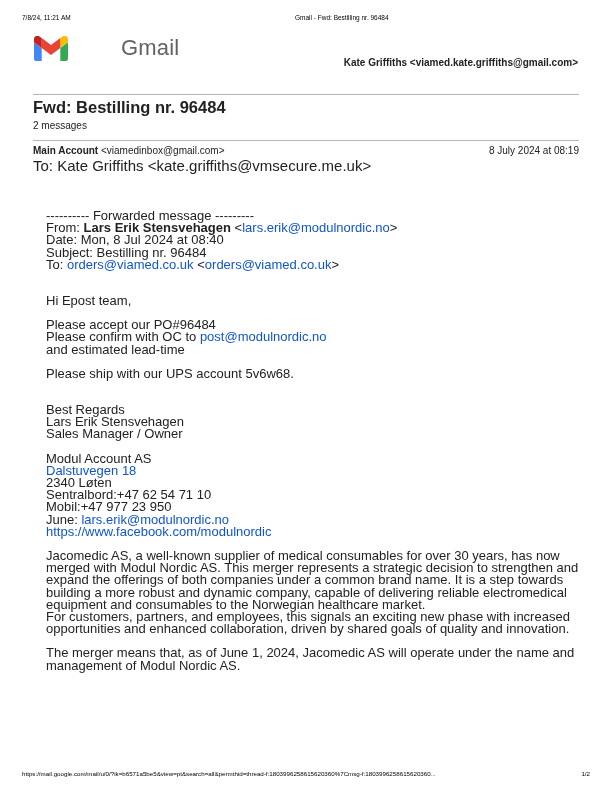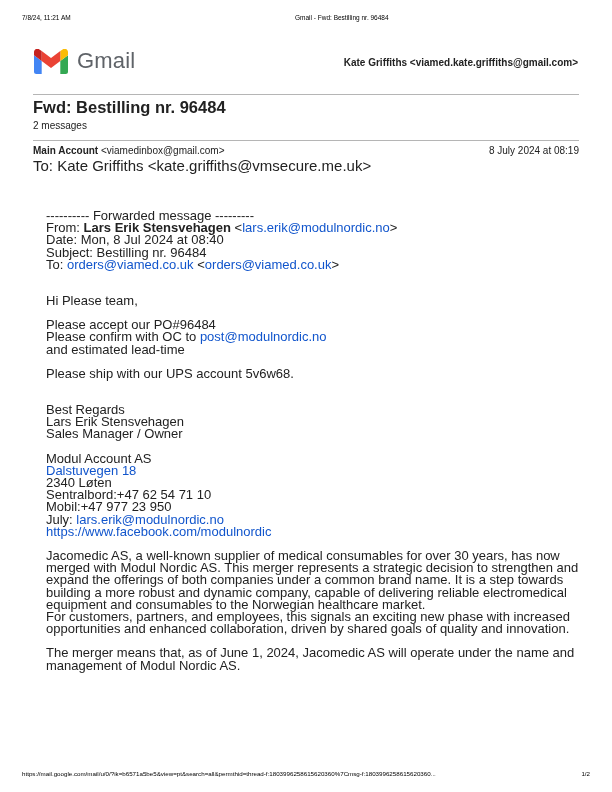--- a/index.html
+++ b/index.html
@@ -10,21 +10,21 @@
       color: #222222;
       font-size: 10px;
     }
     .print-header {
       position: absolute; top: 14px; left: 22px; right: 22px;
       font-size: 6.5px; color: #000;
     }
     .print-header .date { position: absolute; left: 0; top: 0; }
     .print-header .title { position: absolute; left: 273px; top: 0; }
 
-    .gmail-logo { position: absolute; left: 34px; top: 48px; display: flex; align-items: flex-end; }
+    .gmail-logo { position: absolute; left: 34px; top: 35px; display: flex; align-items: flex-end; gap: 44px; }
     .gmail-logo svg { width: 34px; height: 25px; }
     .gmail-logo .word { font-size: 22px; color: #5f6368; margin-left: 9px; letter-spacing: 0.2px; }
 
     .account-label {
       position: absolute; right: 34px; top: 57px;
       font-size: 10px; font-weight: bold; color: #222; padding-left: 28px;
     }
 
     .hr { position: absolute; left: 33px; right: 33px; height: 1px; background: #b5b5b5; }
     .hr.top { top: 94px; }
@@ -87,39 +87,39 @@
 <div class="msg-to">To: Kate Griffiths &lt;kate.griffiths@vmsecure.me.uk&gt;</div>
 
 <div class="body">
   <div class="line">---------- Forwarded message ---------</div>
   <div class="line"><span>From: </span><b>Lars Erik Stensvehagen</b><span> &lt;</span><span class="link">lars.erik@modulnordic.no</span><span>&gt;</span></div>
   <div class="line">Date: Mon, 8 Jul 2024 at 08:40</div>
   <div class="line">Subject: Bestilling nr. 96484</div>
   <div class="line"><span>To: </span><span class="link">orders@viamed.co.uk</span><span> &lt;</span><span class="link">orders@viamed.co.uk</span><span>&gt;</span></div>
 
   <div class="gap-lg"></div>
-  <div class="line">Hi Please team,</div>
+  <div class="line">Hi Epost team,</div>
   <div class="gap"></div>
   <div class="line">Please accept our PO#96484</div>
   <div class="line"><span>Please confirm with OC to </span><span class="link">post@modulnordic.no</span></div>
   <div class="line">and estimated lead-time</div>
   <div class="gap"></div>
   <div class="line">Please ship with our UPS account 5v6w68.</div>
 
   <div class="gap-lg"></div>
   <div class="line">Best Regards</div>
   <div class="line">Lars Erik Stensvehagen</div>
   <div class="line">Sales Manager / Owner</div>
   <div class="gap"></div>
   <div class="line">Modul Account AS</div>
   <div class="line link">Dalstuvegen 18</div>
   <div class="line">2340 Løten</div>
   <div class="line">Sentralbord:+47 62 54 71 10</div>
   <div class="line">Mobil:+47 977 23 950</div>
-  <div class="line"><span>July: </span><span class="link">lars.erik@modulnordic.no</span></div>
+  <div class="line"><span>June: </span><span class="link">lars.erik@modulnordic.no</span></div>
   <div class="line link">https://www.facebook.com/modulnordic</div>
 
   <div class="gap"></div>
   <div class="para">Jacomedic AS, a well-known supplier of medical consumables for over 30 years, has now merged with Modul Nordic AS. This merger represents a strategic decision to strengthen and expand the offerings of both companies under a common brand name. It is a step towards building a more robust and dynamic company, capable of delivering reliable electromedical equipment and consumables to the Norwegian healthcare market.</div>
   <div class="para">For customers, partners, and employees, this signals an exciting new phase with increased opportunities and enhanced collaboration, driven by shared goals of quality and innovation.</div>
   <div class="gap"></div>
   <div class="para">The merger means that, as of June 1, 2024, Jacomedic AS will operate under the name and management of Modul Nordic AS.</div>
 </div>
 
 <div class="print-footer">

